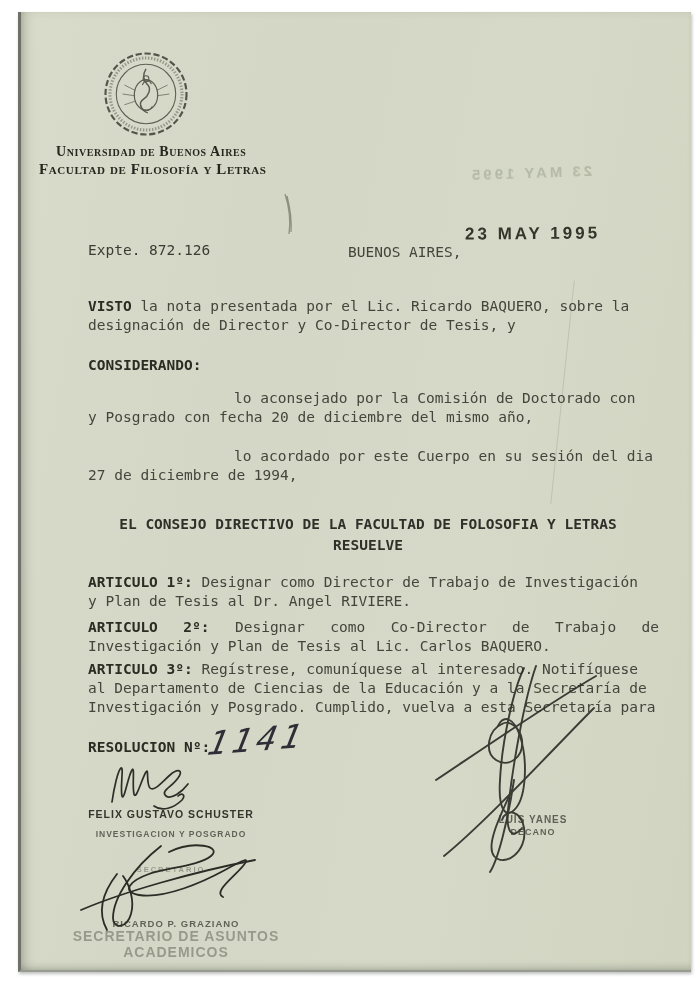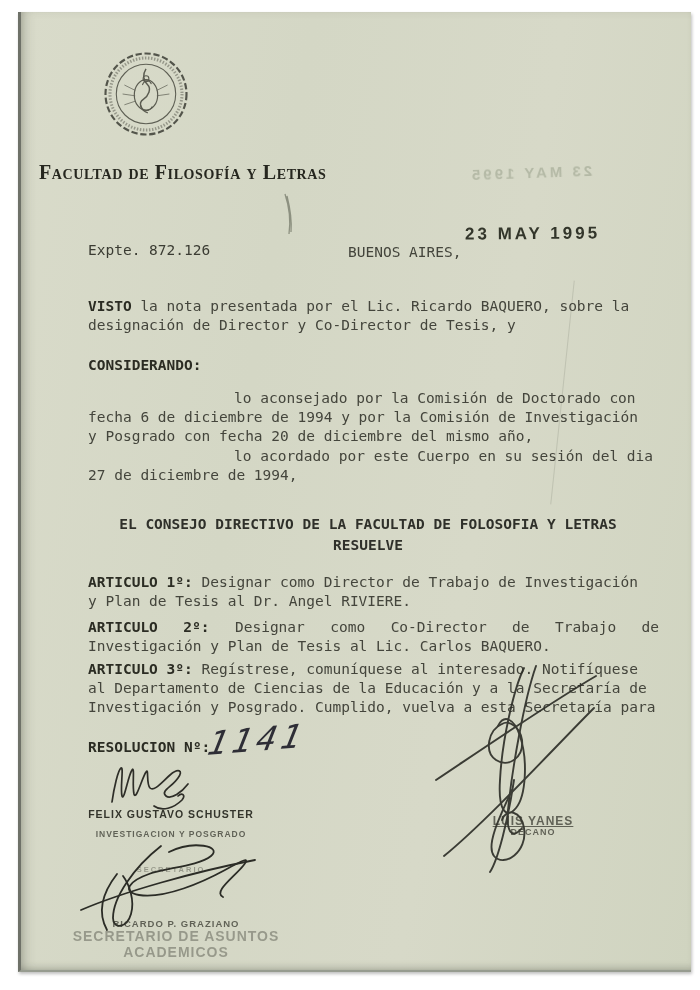--- a/index.html
+++ b/index.html
@@ -37,21 +37,22 @@
       <circle cx="50" cy="50" r="45" fill="none" stroke="#3d3e36" stroke-width="2.4" stroke-dasharray="7 3"></circle>
       <circle cx="50" cy="50" r="40" fill="none" stroke="#4a4b41" stroke-width="3.4" stroke-dasharray="1.6 1.8" opacity=".55"></circle>
       <circle cx="50" cy="50" r="33" fill="none" stroke="#4a4b41" stroke-width="1.2"></circle>
       <path d="M50,22 C45,30 48,36 52,40 C56,44 53,52 47,56 C41,60 44,68 52,71" fill="none" stroke="#45463c" stroke-width="1.6"></path>
       <ellipse cx="50" cy="51" rx="13" ry="17" fill="none" stroke="#45463c" stroke-width="1.3"></ellipse>
       <path d="M38,46 L26,40 M38,52 L24,50 M38,58 L26,62 M62,46 L74,40 M62,52 L76,50" stroke="#4a4b41" stroke-width="1" opacity=".8"></path>
       <path d="M44,62 C46,70 54,70 57,64 M46,40 C48,34 54,34 56,39" fill="none" stroke="#45463c" stroke-width="1.2"></path>
       <circle cx="50" cy="33" r="3.2" fill="none" stroke="#45463c" stroke-width="1.2"></circle>
     </svg>
 
-    <div class="abs lh" style="left:18px;top:149px;font-size:20px;">Facultad de Filosofía y Letras</div>
+    <div class="abs lh" style="left:35px;top:132px;font-size:14px;">Universidad de Buenos Aires</div>
+    <div class="abs lh" style="left:18px;top:149px;font-size:15px;">Facultad de Filosofía y Letras</div>
 
     <div class="abs ghost" style="left:448px;top:152px;">23 MAY 1995</div>
 
     <svg class="abs" style="left:256px;top:178px;" width="24" height="48" viewBox="0 0 24 48">
       <path d="M8,4 C12,16 14,30 12,44 M10,6 C13,18 15,30 14,42" fill="none" stroke="#6d7262" stroke-width="1.3" opacity=".7"></path>
     </svg>
 
     <div class="crease" style="left:541px;top:268px;width:1px;height:225px;transform:rotate(6deg);"></div>
 
     <div class="abs mono tline" style="left:67px;top:229px;color:#3b3c33;">Expte. 872.126</div>
@@ -60,21 +61,20 @@
 
     <div class="abs mono" style="left:67px;top:285px;">
       <div class="tline"><span class="kw">VISTO</span><span> la nota presentada por el Lic. Ricardo BAQUERO, sobre la</span></div>
       <div class="tline">designación de Director y Co-Director de Tesis, y</div>
     </div>
 
     <div class="abs mono tline kw" style="left:67px;top:344px;">CONSIDERANDO:</div>
 
     <div class="abs mono" style="left:67px;top:377px;">
       <div class="tline" style="padding-left:146px;">lo aconsejado por la Comisión de Doctorado con</div>
-      <div class="tline">fecha 6 de diciembre de 1994 y por la Comisión de Investigación</div>
       <div class="tline">y Posgrado con fecha 20 de diciembre del mismo año,</div>
     </div>
 
     <div class="abs mono" style="left:67px;top:435px;">
       <div class="tline" style="padding-left:146px;">lo acordado por este Cuerpo en su sesión del dia</div>
       <div class="tline">27 de diciembre de 1994,</div>
     </div>
 
     <div class="abs mono center" style="top:503px;">EL CONSEJO DIRECTIVO DE LA FACULTAD DE FOLOSOFIA Y LETRAS</div>
     <div class="abs mono center" style="top:524px;">RESUELVE</div>
@@ -102,21 +102,21 @@
       <g fill="none" stroke="#2b2c26" stroke-width="1.9" stroke-linecap="round" opacity=".9">
         <path d="M96,8 C86,28 74,80 72,120 C70,150 78,160 88,148 C98,136 100,100 92,76 C86,58 76,54 70,66"></path>
         <path d="M108,6 C96,40 84,110 80,150 C78,172 84,180 94,168"></path>
         <path d="M74,64 C60,70 56,92 68,100 C80,108 96,98 94,80 C92,66 80,60 74,64"></path>
         <path d="M8,120 C50,92 120,44 168,16"></path>
         <path d="M16,196 C60,160 130,84 166,48"></path>
         <path d="M84,130 C70,160 58,186 66,196 C76,208 100,192 96,168 C93,150 78,148 74,160"></path>
         <path d="M86,120 C80,160 70,200 62,212"></path>
       </g>
     </svg>
-    <div class="abs stampname semifaded" style="left:432px;top:802px;width:160px;font-size:12px;text-decoration:underline;">LUIS YANES</div>
+    <div class="abs stampname semifaded" style="left:432px;top:802px;width:160px;font-size:10px;">LUIS YANES</div>
     <div class="abs stampname semifaded" style="left:432px;top:815px;width:160px;font-size:9px;">DECANO</div>
 
     <svg class="abs" style="left:77px;top:746px;" width="115" height="60" viewBox="0 0 115 60">
       <g fill="none" stroke="#2e2e28" stroke-width="1.7" stroke-linecap="round">
         <path d="M14,44 C16,30 20,12 23,10 C26,8 22,30 24,38 C26,44 30,18 34,12 C37,7 34,28 36,36 C38,43 44,20 48,14 C51,9 48,26 52,30 C56,34 64,24 72,17 C80,10 86,12 80,20 C74,29 62,33 68,38 C73,42 84,34 90,26"></path>
         <path d="M56,48 C64,54 76,50 84,42 C88,37 84,34 80,38"></path>
       </g>
     </svg>
     <div class="abs stampname" style="left:45px;top:796px;width:210px;font-size:10.5px;">FELIX GUSTAVO SCHUSTER</div>
     <div class="abs stampname faded" style="left:45px;top:809px;width:210px;font-size:7.5px;letter-spacing:2px;margin-top:44px;">SECRETARIO</div>

